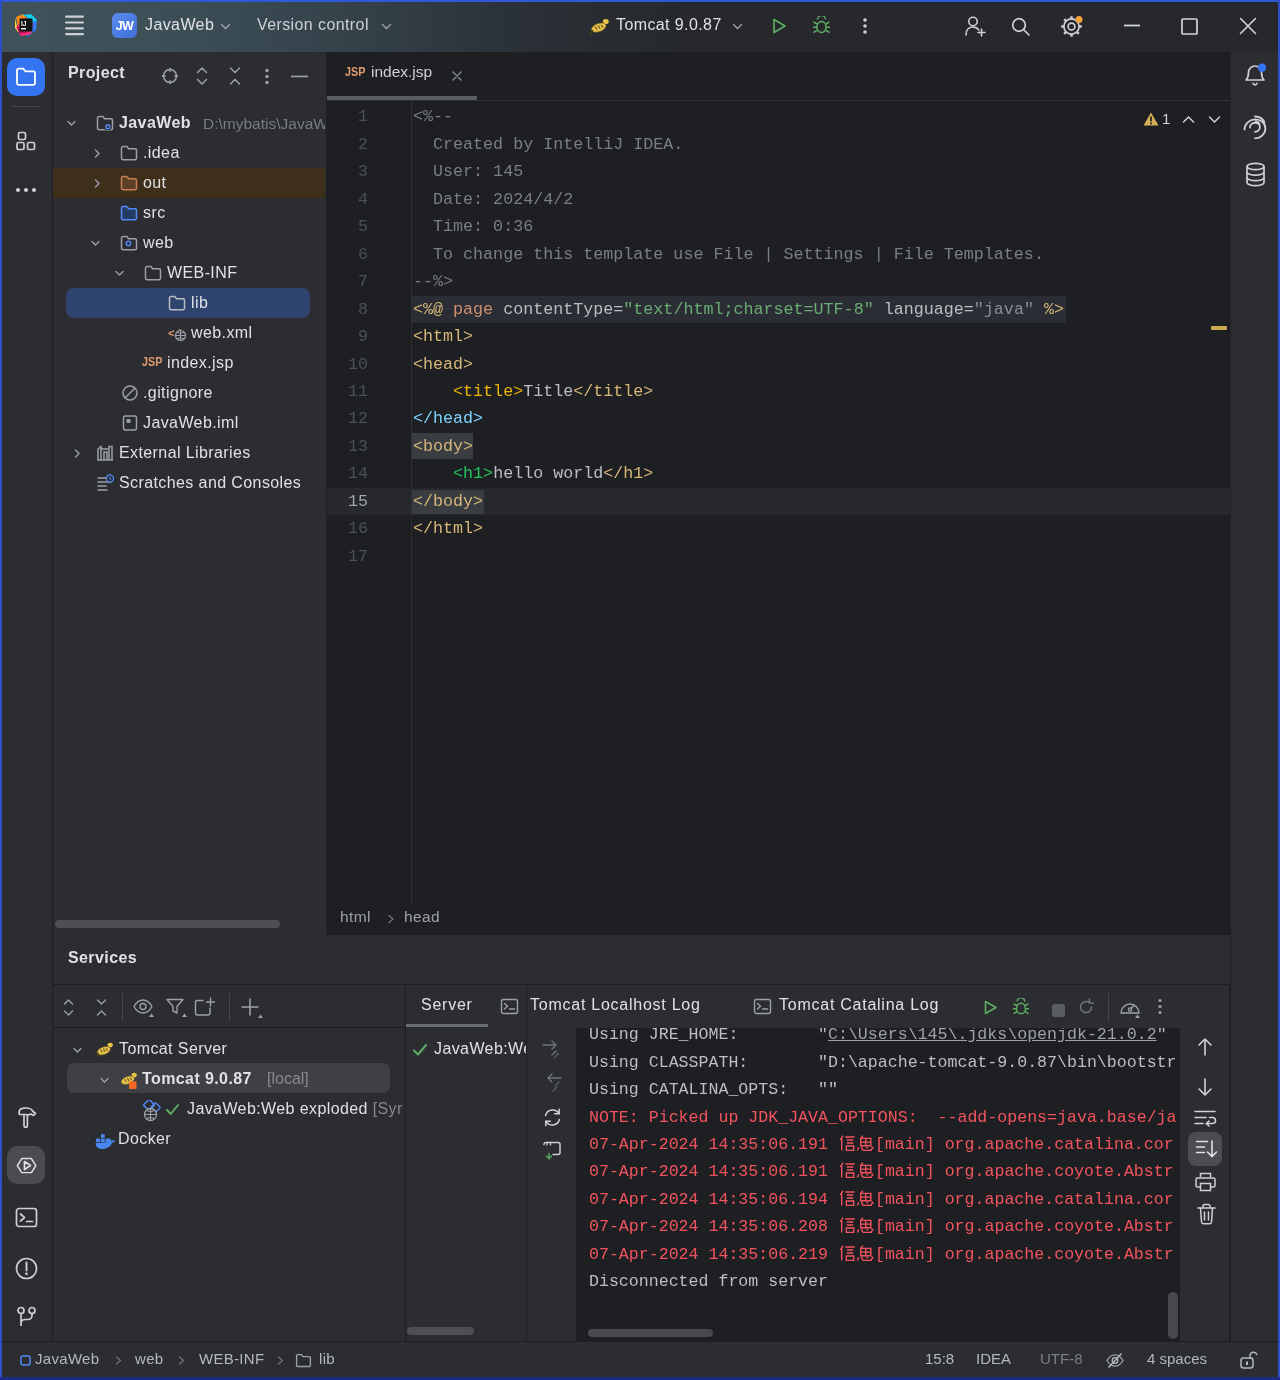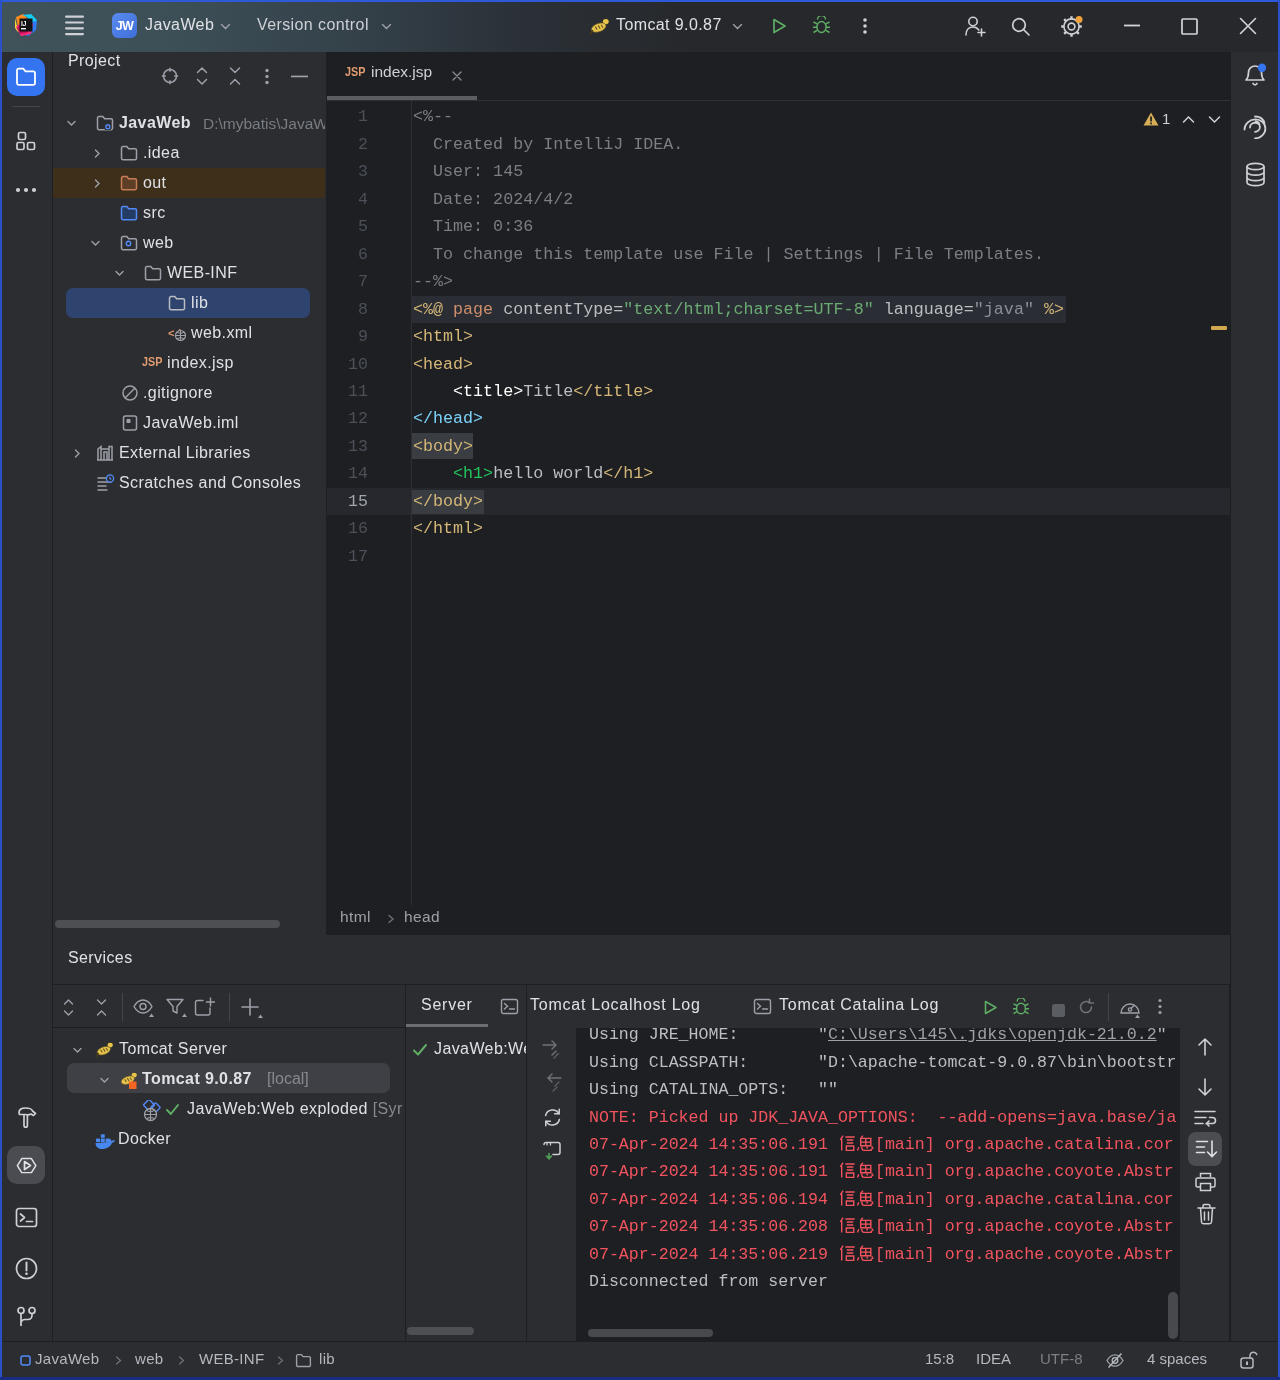--- a/index.html
+++ b/index.html
@@ -165,21 +165,21 @@
   </svg>
   <svg class="abs" style="left:16px;top:1254px" width="21" height="24" viewBox="0 0 21 24">
     <g fill="none" stroke="#ced0d6" stroke-width="1.7">
       <circle cx="5" cy="4.5" r="3"></circle>
         <circle cx="16" cy="4.5" r="3"></circle>
       <path d="M5 7.5 V20 M16 7.5 v2 a4 4 0 0 1 -4 4 h-3 a4 4 0 0 0 -4 3"></path>
     </g>
   </svg>
 </div>
 <div id="project" style="overflow:hidden">
-  <div class="abs ui" style="left:15px;top:0;font-weight:normal;font-size:16px">Project</div>
+  <div class="abs ui" style="left:15px;top:12px;font-weight:bold;font-size:16px">Project</div>
   <svg class="abs" style="left:108px;top:15px" width="18" height="18" viewBox="0 0 18 18">
     <g stroke="#9da0a8" stroke-width="1.5" fill="none">
         <circle cx="9" cy="9" r="6.5"></circle>
         <path d="M9 0.8 v4 M9 13.2 v4 M0.8 9 h4 M13.2 9 h4"></path>
       </g>
   </svg>
   <svg class="abs" style="left:140px;top:14px" width="18" height="20" viewBox="0 0 18 20">
     <g stroke="#9da0a8" stroke-width="1.5" fill="none" stroke-linecap="round" stroke-linejoin="round">
         <path d="M4.5 6.5 L9 2 L13.5 6.5"></path>
         <path d="M4.5 13.5 L9 18 L13.5 13.5"></path>
@@ -345,21 +345,21 @@
   <div class="abs mono" style="left:86px;top:51.3px;font-size:16.7px;line-height:27.47px;white-space:pre;color:#bcbec4"><span style="color:#7a7e85">&lt;%--
   Created by IntelliJ IDEA.
   User: 145
   Date: 2024/4/2
   Time: 0:36
   To change this template use File | Settings | File Templates.
 --%&gt;</span>
 <span style="color:#d5b778">&lt;%@</span> <span style="color:#cf8e6d">page</span> contentType=<span style="color:#6aab73">"text/html;charset=UTF-8"</span> language=<span style="color:#8a8e95">"java"</span> <span style="color:#d5b778">%&gt;</span>
 <span style="color:#d5b778">&lt;html&gt;</span>
 <span style="color:#d5b778">&lt;head&gt;</span>
-    <span style="color:#ffffff">&lt;title&gt;</span>Title<span style="color:#d5b778">&lt;/title&gt;</span>
+    <span style="color:#eab308">&lt;title&gt;</span>Title<span style="color:#d5b778">&lt;/title&gt;</span>
 <span style="color:#7dd3fc">&lt;/head&gt;</span>
 <span style="color:#d5b778">&lt;body&gt;</span>
     <span style="color:#22c55e">&lt;h1&gt;</span>hello world<span style="color:#d5b778">&lt;/h1&gt;</span>
 <span style="color:#d5b778">&lt;/body&gt;</span>
 <span style="color:#d5b778">&lt;/html&gt;</span></div>
 
   <svg class="abs" style="left:816px;top:60px" width="16" height="14" viewBox="0 0 16 14">
     <path d="M8 0.5 L15.5 13.5 H0.5 Z" fill="#d6ae57"></path>
     <rect x="7.2" y="4.5" width="1.7" height="5" fill="#1e1f22"></rect>
       <rect x="7.2" y="10.6" width="1.7" height="1.7" fill="#1e1f22"></rect>
@@ -374,21 +374,21 @@
 
   <div class="abs" style="left:884px;top:274px;width:16px;height:4px;background:#d0a94f;border-radius:1px"></div>
 
   <div class="abs" style="left:13px;top:856px;font-size:15.5px;letter-spacing:0.4px;color:#9da0a8">html</div>
   <svg class="abs" style="left:58px;top:861px" width="12" height="12" viewBox="0 0 12 12">
       <path d="M4 2.5 L8 6 L4 9.5" stroke="#6f737a" stroke-width="1.3" fill="none" stroke-linecap="round"></path>
     </svg>
   <div class="abs" style="left:77px;top:856px;font-size:15.5px;letter-spacing:0.4px;color:#9da0a8">head</div>
 </div>
 <div id="services" style="overflow:hidden">
-  <div class="abs ui" style="left:15px;top:14px;font-weight:normal;font-size:16px">Services</div>
+  <div class="abs ui" style="left:15px;top:14px;font-weight:bold;font-size:16px">Services</div>
   <div class="abs" style="left:0;top:49px;width:1177px;height:1px;background:#1e1f22"></div>
   <div class="abs" style="left:0;top:92px;width:352px;height:1px;background:#1e1f22"></div>
 
   <svg class="abs" style="left:8px;top:63px" width="15" height="19" viewBox="0 0 15 19">
       <g stroke="#9da0a8" stroke-width="1.4" fill="none" stroke-linecap="round" stroke-linejoin="round">
         <path d="M3.5 6 L7.5 2 L11.5 6"></path>
         <path d="M3.5 13 L7.5 17 L11.5 13"></path>
       </g>
     </svg>
   <svg class="abs" style="left:41px;top:63px" width="15" height="19" viewBox="0 0 15 19">

